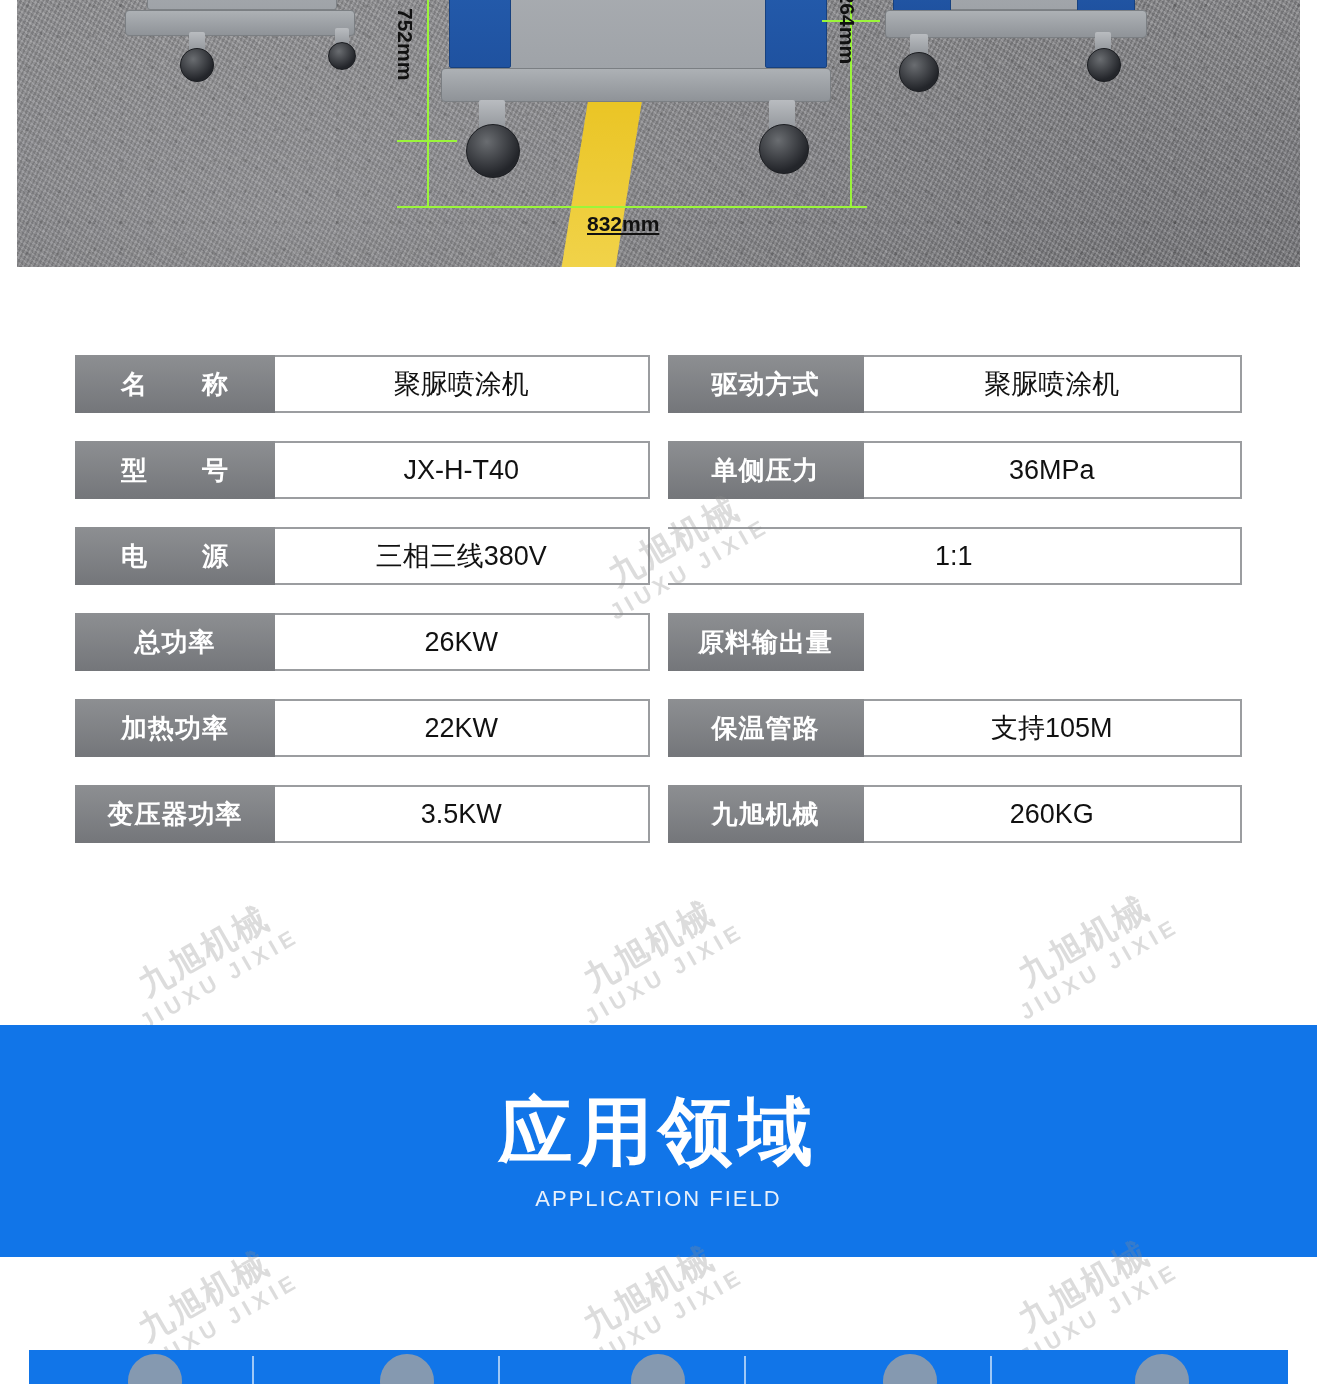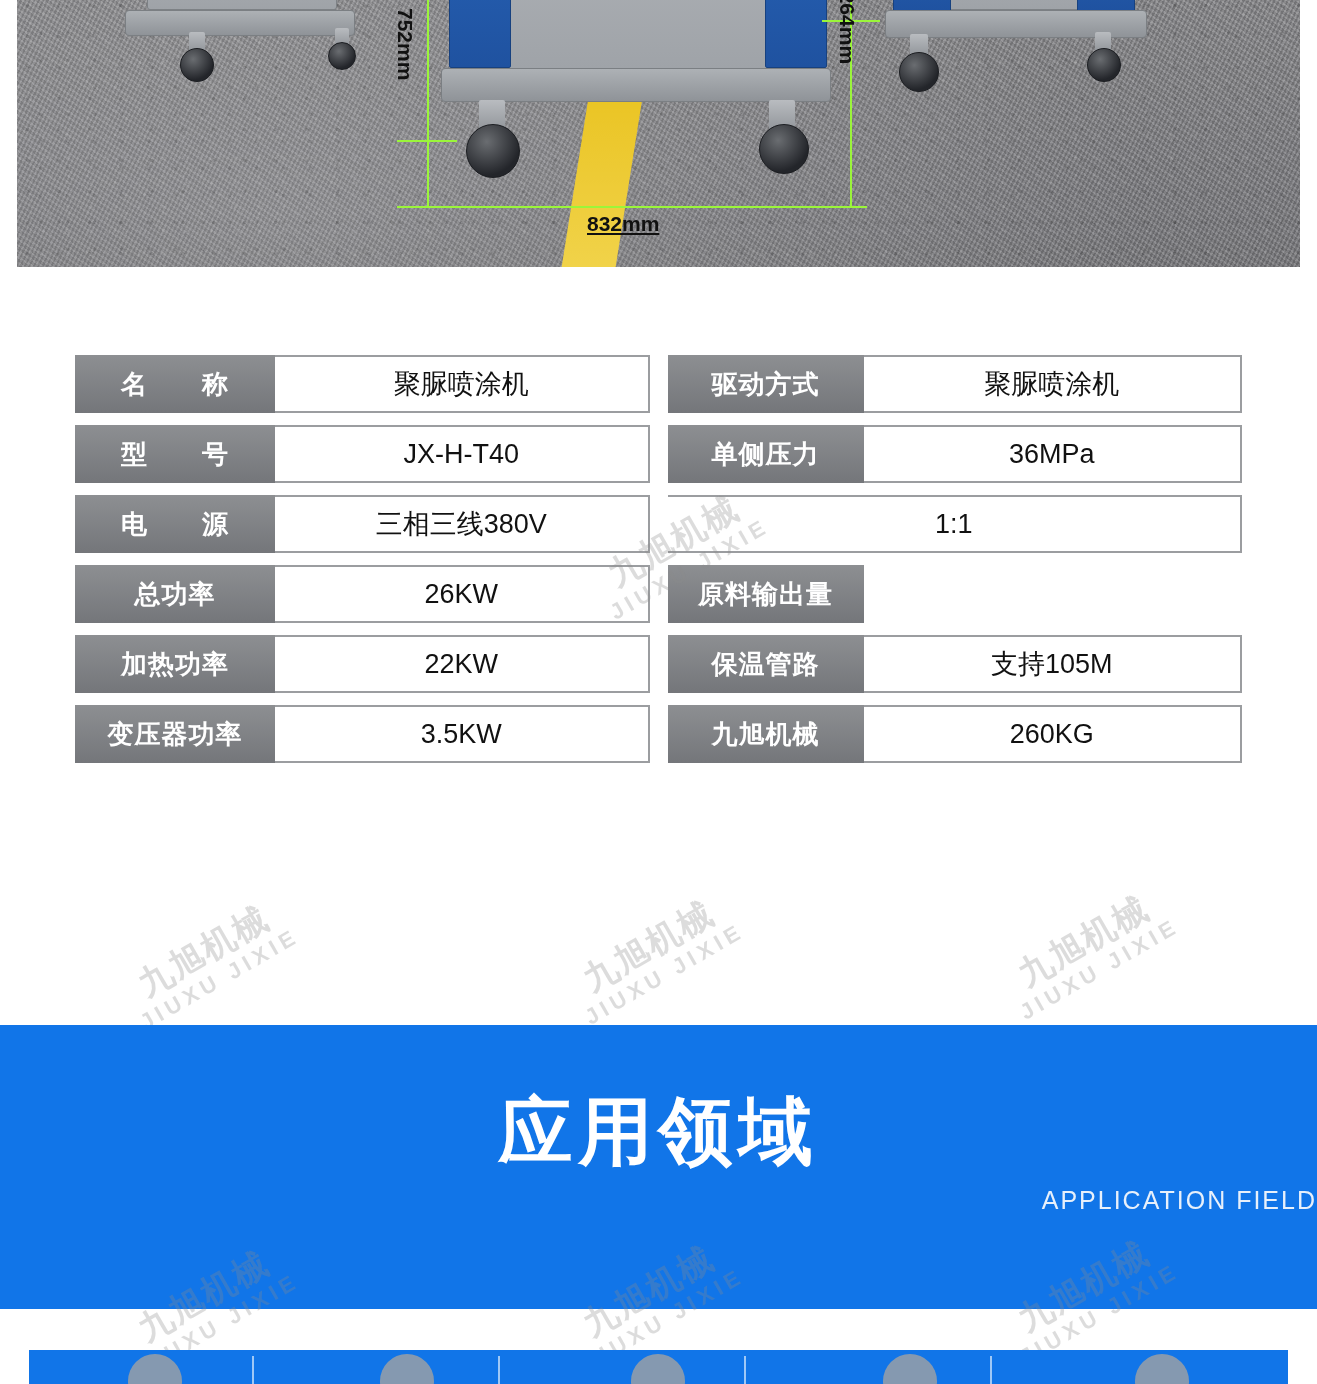--- a/index.html
+++ b/index.html
@@ -109,21 +109,21 @@
   
   .spec-wrap {
     position: absolute;
     left: 75px;
     top: 355px;
     width: 1167px;
   }
   .spec-row {
     display: flex;
     gap: 18px;
-    margin-bottom: 12px;
+    margin-bottom: 28px;
   }
   .spec-cell {
     display: flex;
     flex: 1 1 0;
     align-items: stretch;
   }
   .spec-key {
     background: linear-gradient(#8d8f92, #74767a);
     color: #ffffff;
     font-size: 26px;
@@ -163,41 +163,41 @@
   }
   .wm .cn { font-size: 34px; display: block; letter-spacing: 2px; }
   .wm .en { font-size: 22px; display: block; letter-spacing: 5px; }
 
   
   .banner {
     position: absolute;
     left: 0;
     top: 1025px;
     width: 1317px;
-    height: 284px;
+    height: 232px;
     background: #1175e8;
     overflow: hidden;
   }
   .banner-cn {
     position: absolute;
     left: 0; right: 0;
     top: 58px;
     text-align: center;
     color: #ffffff;
     font-size: 74px;
     font-weight: bold;
     letter-spacing: 6px;
   }
   .banner-en {
     position: absolute;
     left: 0; right: 0;
     top: 1186px;
-    text-align: right;
+    text-align: center;
     color: #e7f0fb;
-    font-size: 25px;
+    font-size: 22px;
     letter-spacing: 2px;
   }
 
   
   .bottom-strip {
     position: absolute;
     left: 29px;
     top: 1350px;
     width: 1259px;
     height: 34px;

